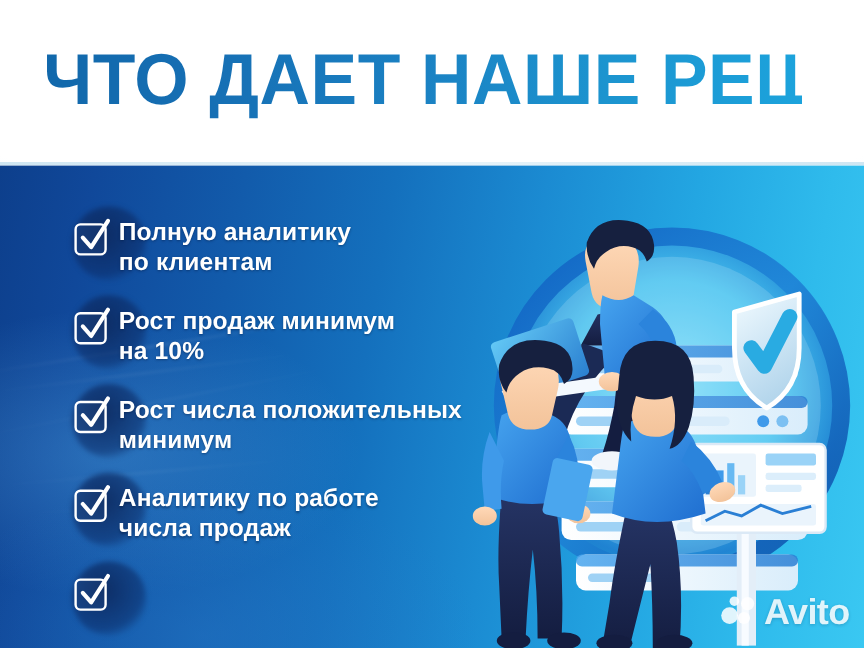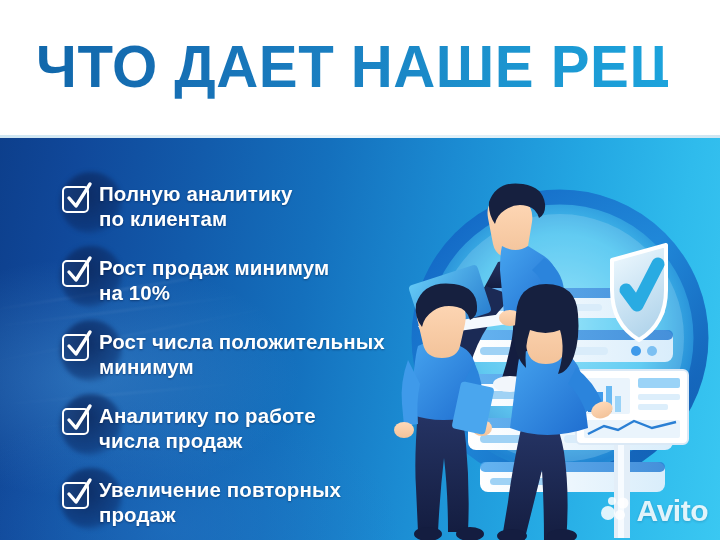--- a/index.html
+++ b/index.html
@@ -354,22 +354,20 @@
 числа продаж</div>
     </div>
 
     <div class="item" style="top:340px;">
       <div class="blob"></div>
       <div class="cbox">
         <svg width="26" height="30" viewBox="0 0 26 30">
             <path d="M3 16 L10 24 L24 2" fill="none" stroke="#ffffff" stroke-width="3.4" stroke-linecap="round" stroke-linejoin="round"></path>
           </svg>
       </div>
-      <div class="label">Увеличение повторных
-продаж</div>
     </div>
 
   </div>
 
   <div class="watermark">
     <svg width="30" height="30" viewBox="0 0 30 30">
       <circle cx="8" cy="19" r="7" fill="rgba(255,255,255,0.93)"></circle>
       <circle cx="20" cy="21" r="5" fill="rgba(255,255,255,0.93)"></circle>
       <circle cx="12" cy="7" r="4" fill="rgba(255,255,255,0.93)"></circle>
       <circle cx="23" cy="9" r="5.5" fill="rgba(255,255,255,0.93)"></circle>

